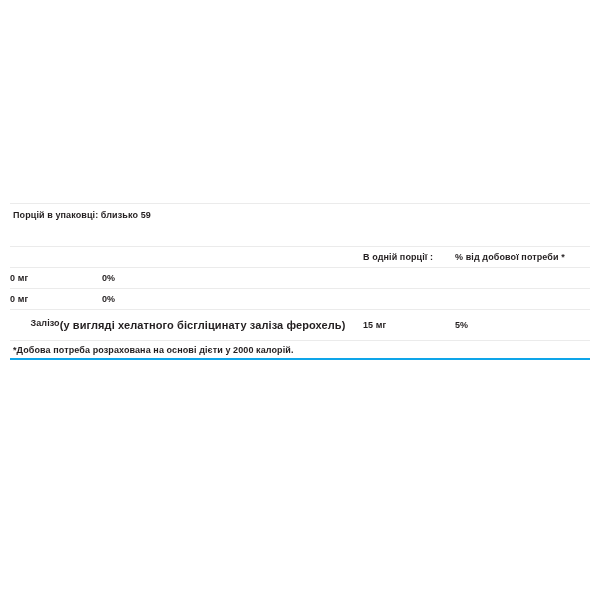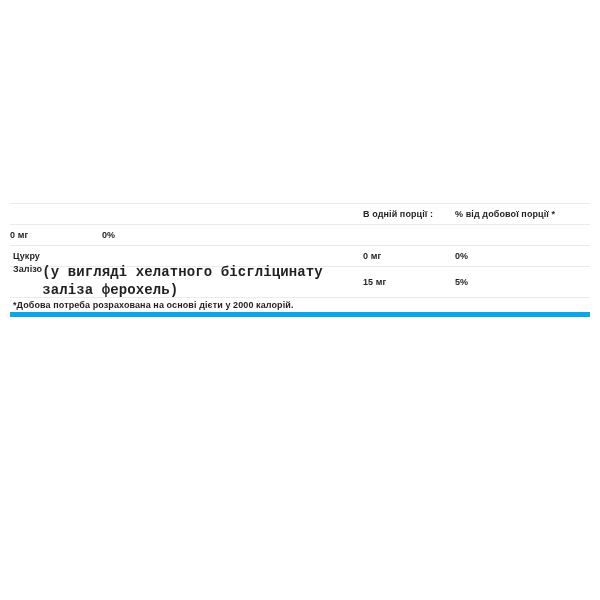--- a/index.html
+++ b/index.html
@@ -27,26 +27,26 @@
     display: flex;
     align-items: center;
     border-top: 1px solid #ebebeb;
     box-sizing: border-box;
     color: #231f20;
     font-size: 9px;
     font-weight: bold;
     letter-spacing: 0.1px;
   }
   .nf-row.last {
-    border-bottom: 5px solid #0ea5e9;
+    border-bottom: 2px solid #0ea5e9;
   }
 
   .row-serving-size { height: 23px; }
   .row-servings-per { height: 23px; }
-  .row-header       { height: 21px; }
+  .row-header       { height: 21px; margin-top: 20px; }
   .row-item         { height: 21px; }
   .row-item-tall    { height: 31px; }
   .row-footnote     { height: 20px; }
 
   .cell-label {
     width: 353px;
     flex: 0 0 353px;
     padding-left: 3px;
     box-sizing: border-box;
   }
@@ -61,50 +61,51 @@
   }
 
   .cell-label-stack {
     display: flex;
     flex-direction: row;
     justify-content: center;
     line-height: 1.28;
   }
   .label-sub {
     font-weight: bold;
-    font-size: 14px;
+    font-size: 11px;
     color: #231f20;
-    font-family: Liberation Mono, monospace;
   }
 
   .footnote-text {
     padding-left: 3px;
   }
 </style>
 </head>
 <body>
 
 <div id="nutrition-panel">
 
 
+  <div class="nf-row row-servings-per">
+    <div class="cell-label">Порцій в упаковці: близько 59</div>
+  </div>
 
   <div class="nf-row row-header">
     <div class="cell-label"></div>
     <div class="cell-amount">В одній порції :</div>
-    <div class="cell-daily">% від добової порції *</div>
+    <div class="cell-daily">% від добової потреби *</div>
   </div>
 
   <div class="nf-row row-item">
     <div class="cell-amount">0 мг</div>
     <div class="cell-daily">0%</div>
   </div>
 
 
   <div class="nf-row row-item">
-    <div class="cell-label">Цукру</div>
     <div class="cell-amount">0 мг</div>
     <div class="cell-daily">0%</div>
   </div>
 
   <div class="nf-row row-item-tall">
     <div class="cell-label cell-label-stack">
       <span>Залізо</span>
       <span class="label-sub">(у вигляді хелатного бісгліцинату заліза ферохель)</span>
     </div>
     <div class="cell-amount">15 мг</div>

